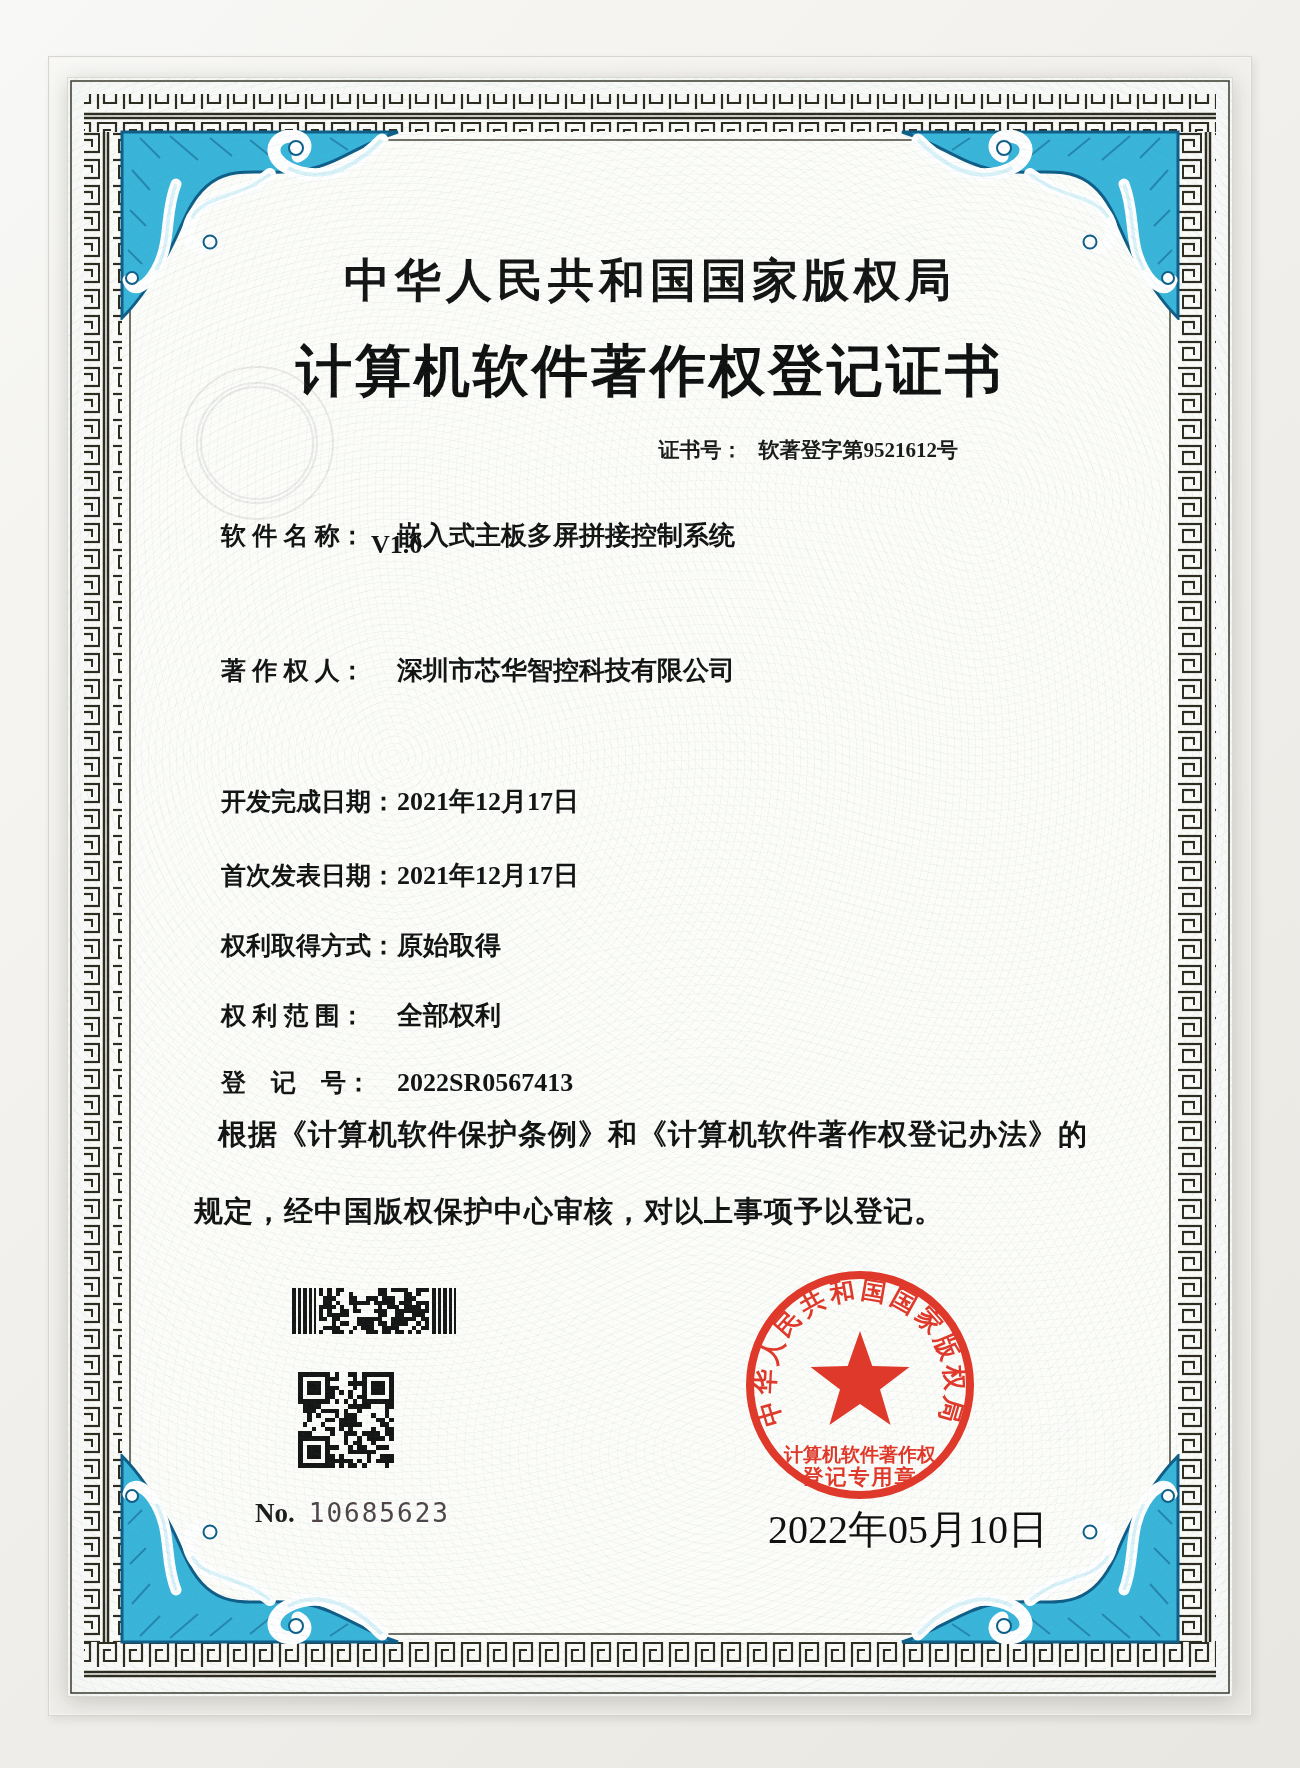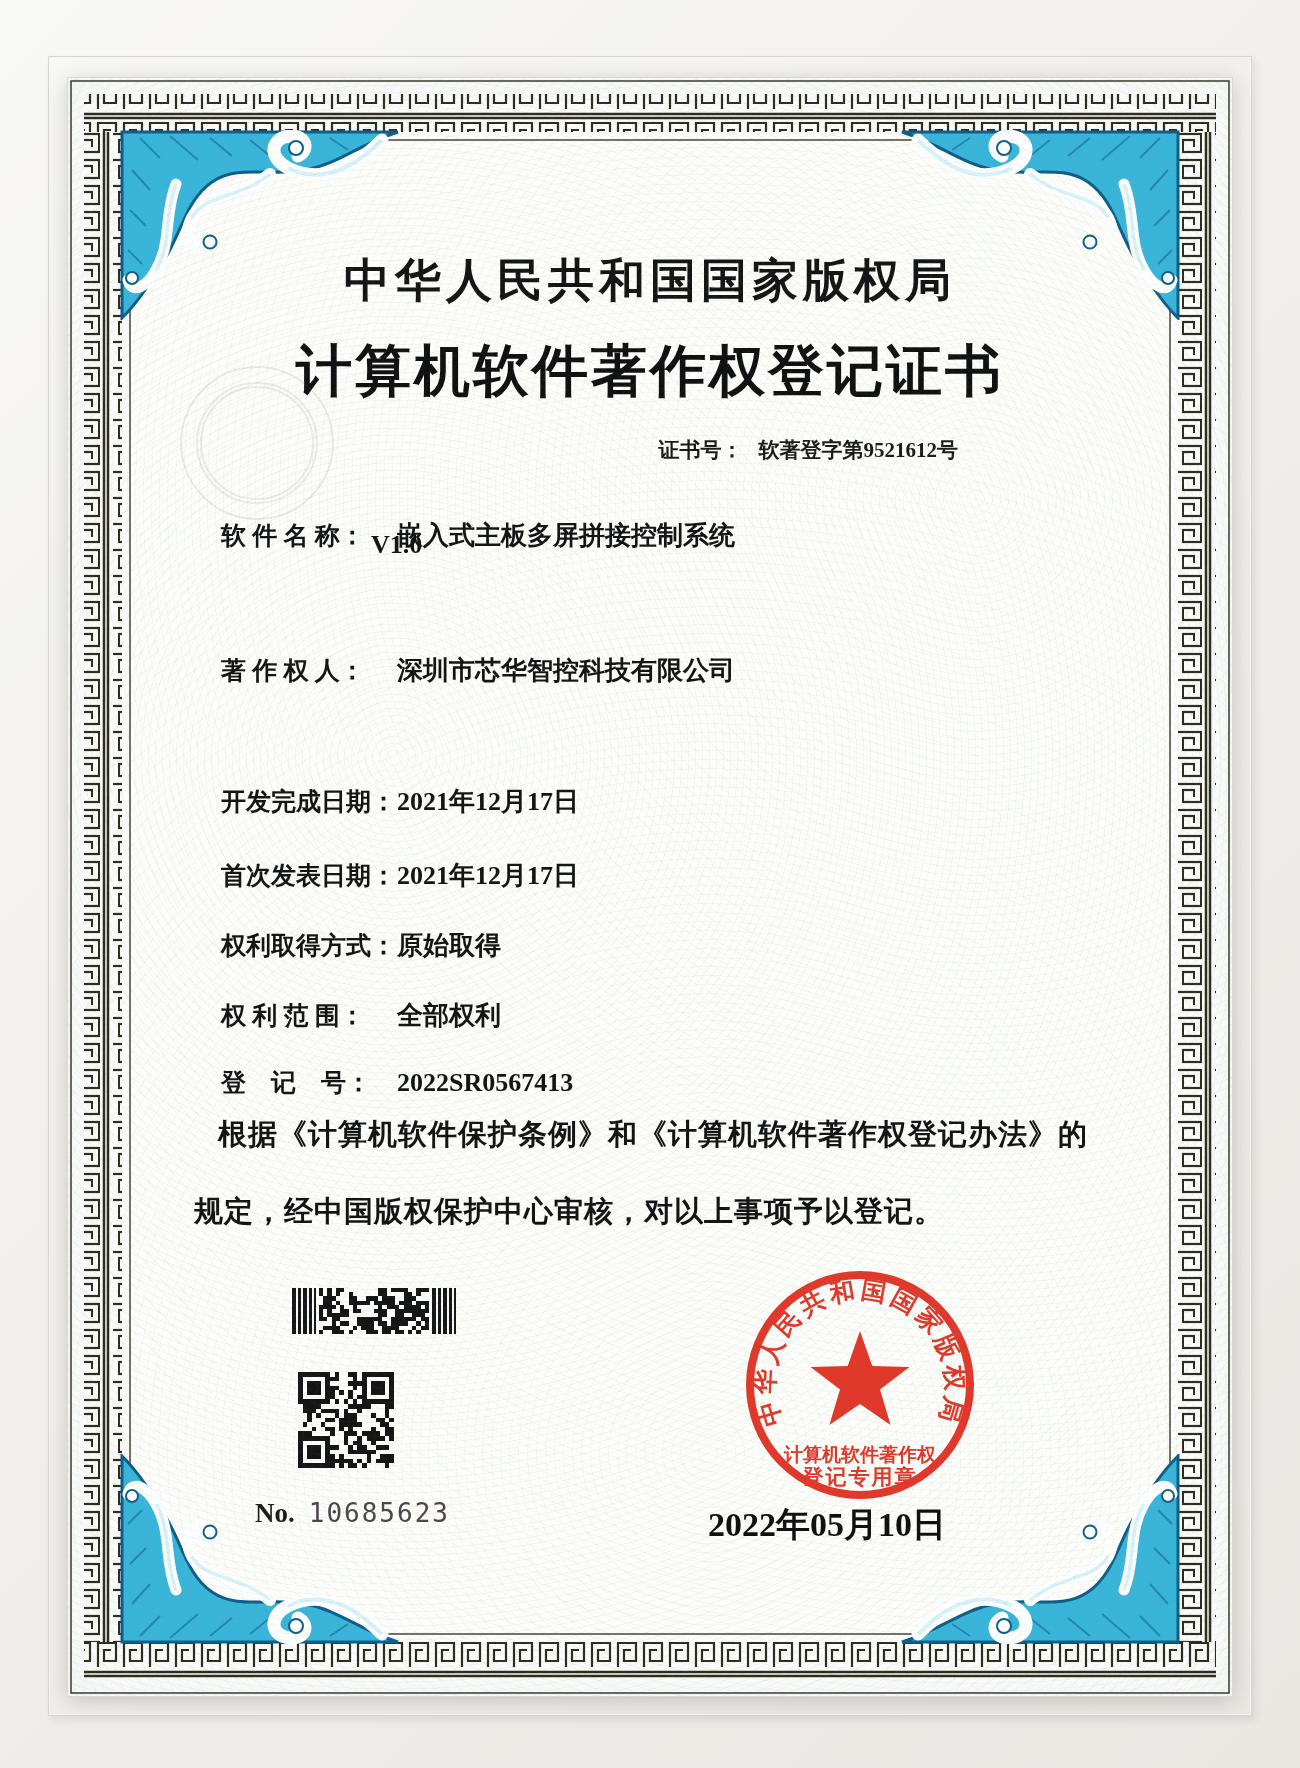--- a/index.html
+++ b/index.html
@@ -50,22 +50,22 @@
     border:6px double rgba(110,110,115,.12);}
   .field-row{left:127px;font-size:26px;font-weight:bold;color:#131313;white-space:pre;}
   .flabel{display:inline-block;width:176px;font-size:25px;}
   .fvalue{font-size:26px;}
   .vline2{left:303px;font-size:26px;font-weight:bold;color:#131313;}
   .stmt{font-size:29px;font-weight:600;color:#131313;letter-spacing:1px;}
   .serial{left:187px;top:1420px;font-size:27px;color:#1c1c1c;}
   .serial .no-label{font-weight:bold;}
   .serial .no-value{font-family:"DejaVu Sans Mono","Liberation Mono",monospace;
     font-weight:400;font-size:26px;color:#4e4449;letter-spacing:2px;margin-left:14px;}
-  .issue-date{left:640px;top:1424px;width:340px;text-align:left;font-size:34px;
-    font-weight:bold;color:#111;z-index:6;}
+  .issue-date{left:640px;top:1424px;width:340px;text-align:right;font-size:40px;
+    font-weight:normal;color:#111;z-index:6;}
 
   
   .barcode{left:224px;top:1210px;width:164px;height:46px;display:flex;}
   .bc-side{width:24px;height:100%;
     background:repeating-linear-gradient(90deg,#161616 0 4px,#f8f8f6 4px 6px,#161616 6px 9px,#f8f8f6 9px 11px);}
   .bc-mid{flex:1;height:100%;margin:0 3px;}
   .bc-mid div,.qr div{background:transparent;}
   .bc-mid div.on,.qr div.on{background:#151515;}
   .qr{left:230px;top:1294px;width:96px;height:96px;}
 

